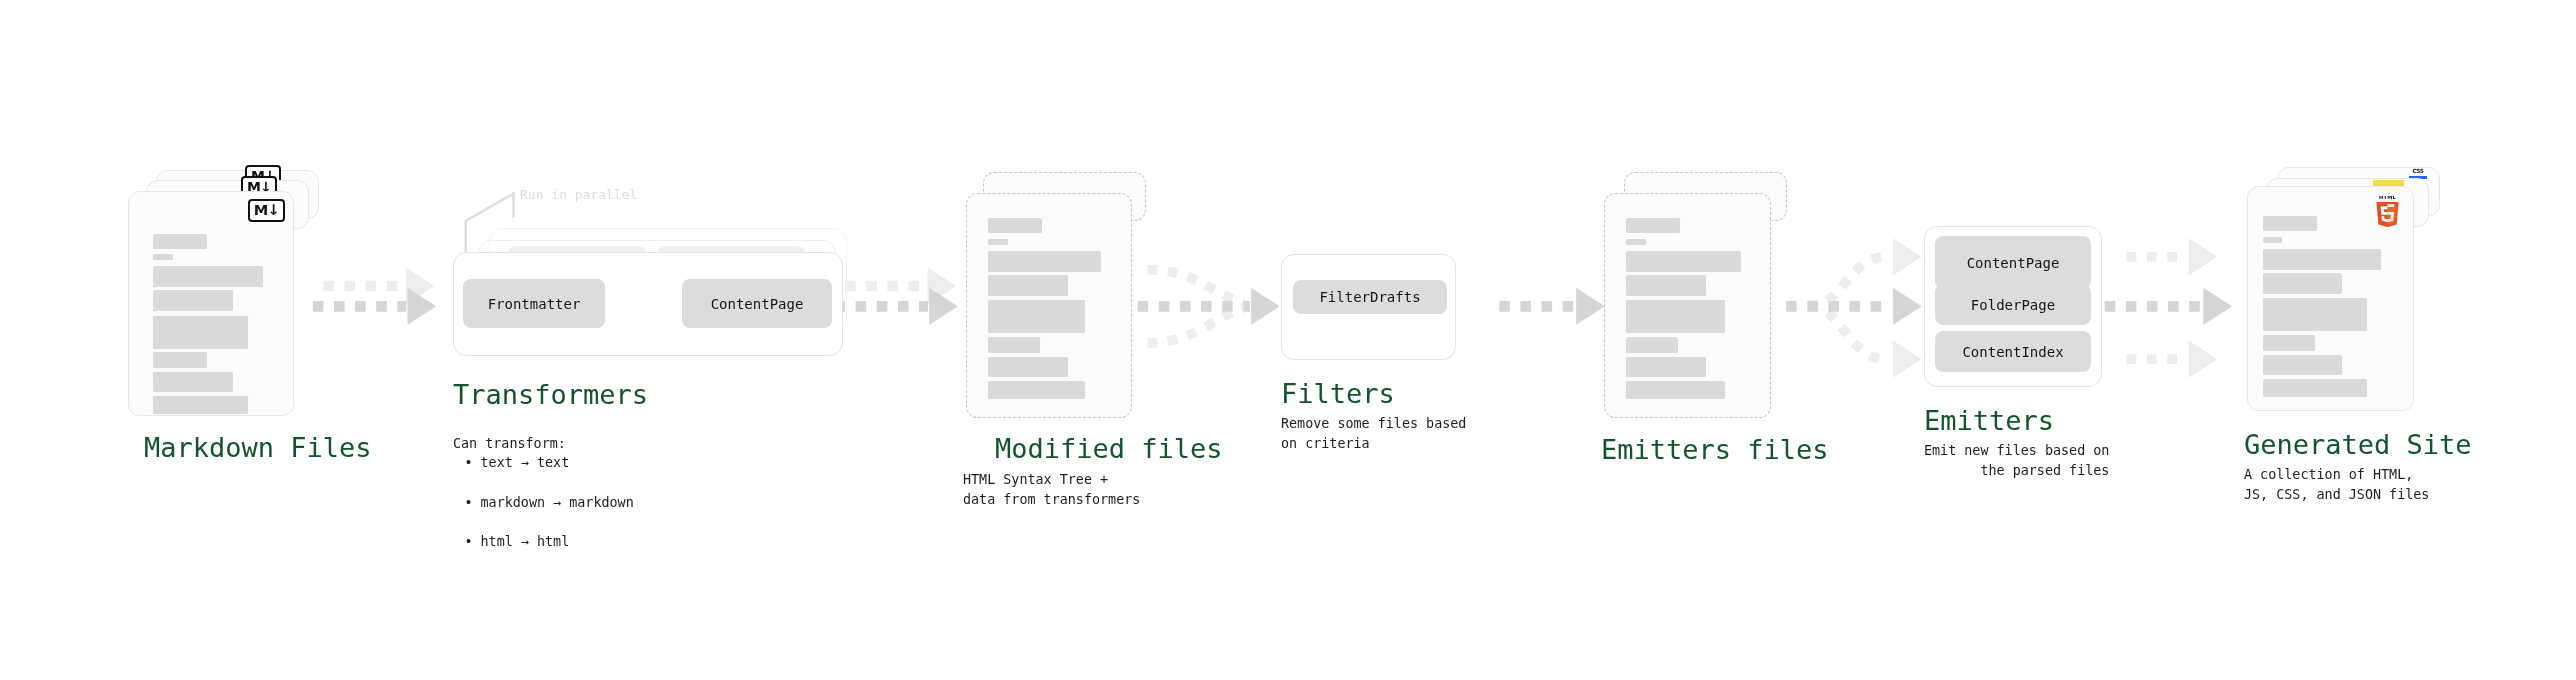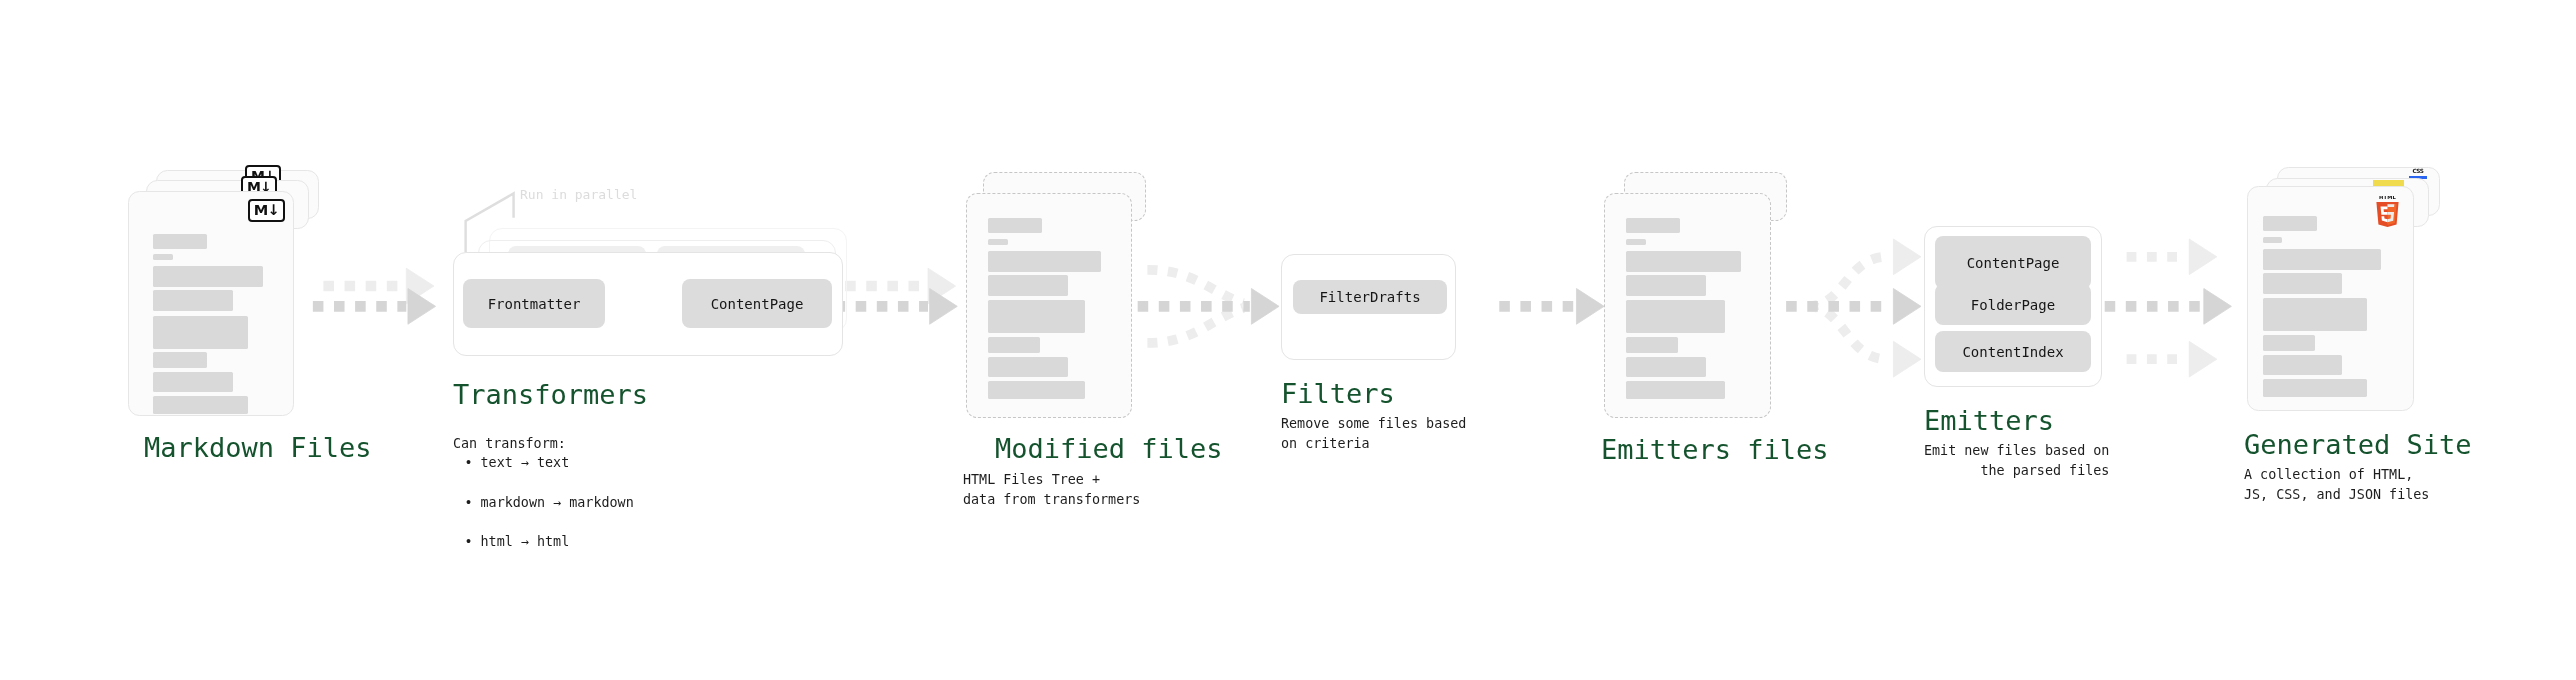--- a/index.html
+++ b/index.html
@@ -246,21 +246,21 @@
       <div class="skel" style="left:21px; top:24.4px; width:54px; height:14.6px;"></div>
       <div class="skel" style="left:21px; top:45px; width:19.5px; height:5.7px;"></div>
       <div class="skel" style="left:21px; top:57px; width:113px; height:21px;"></div>
       <div class="skel" style="left:21px; top:81px; width:80px; height:21px;"></div>
       <div class="skel" style="left:21px; top:106px; width:97px; height:32.5px;"></div>
       <div class="skel" style="left:21px; top:143px; width:52px; height:16.3px;"></div>
       <div class="skel" style="left:21px; top:163px; width:80px; height:20.3px;"></div>
       <div class="skel" style="left:21px; top:187px; width:97px; height:18px;"></div>
     </div>
     <div class="sec-title" style="left:963px; top:433px;padding-left:32px;">Modified files</div>
-    <div class="sec-desc" style="left:963px; top:470px;">HTML Files Tree +
+    <div class="sec-desc" style="left:963px; top:470px;">HTML Syntax Tree +
 data from transformers</div>
   </div>
 
   <div>
     <div class="group-box" style="left:1281px; top:254px; width:175px; height:106px;"></div>
     <div class="pill" style="left:1293px; top:280px; width:154px; height:34px;">FilterDrafts</div>
     <div class="sec-title" style="left:1281px; top:378px;">Filters</div>
     <div class="sec-desc" style="left:1281px; top:414px;">Remove some files based
 on criteria</div>
   </div>

